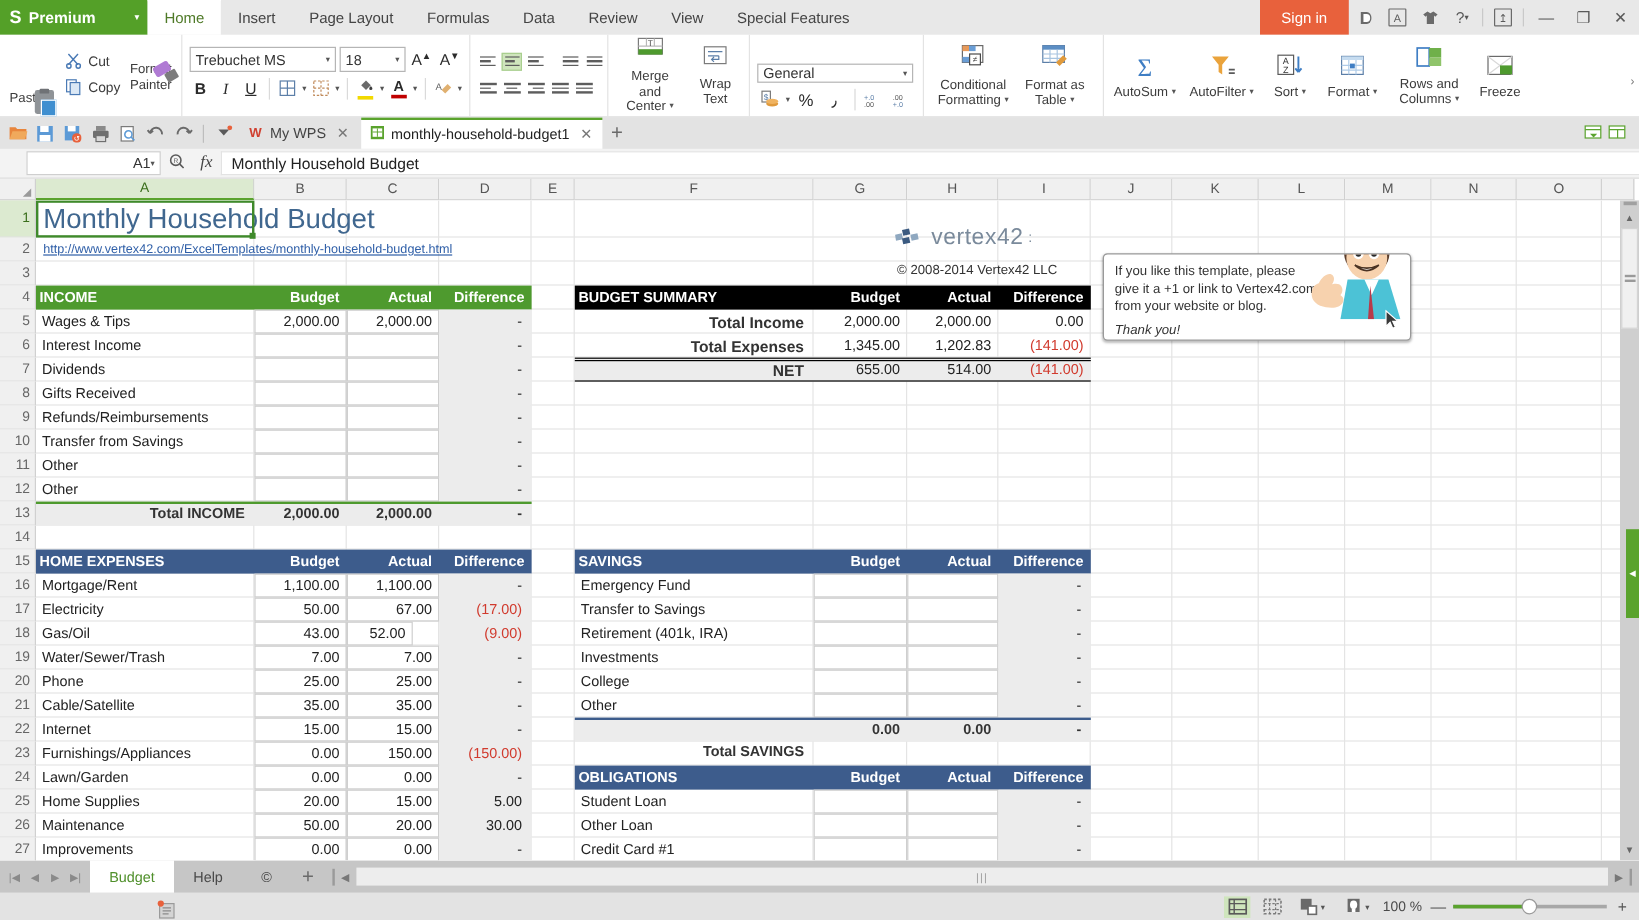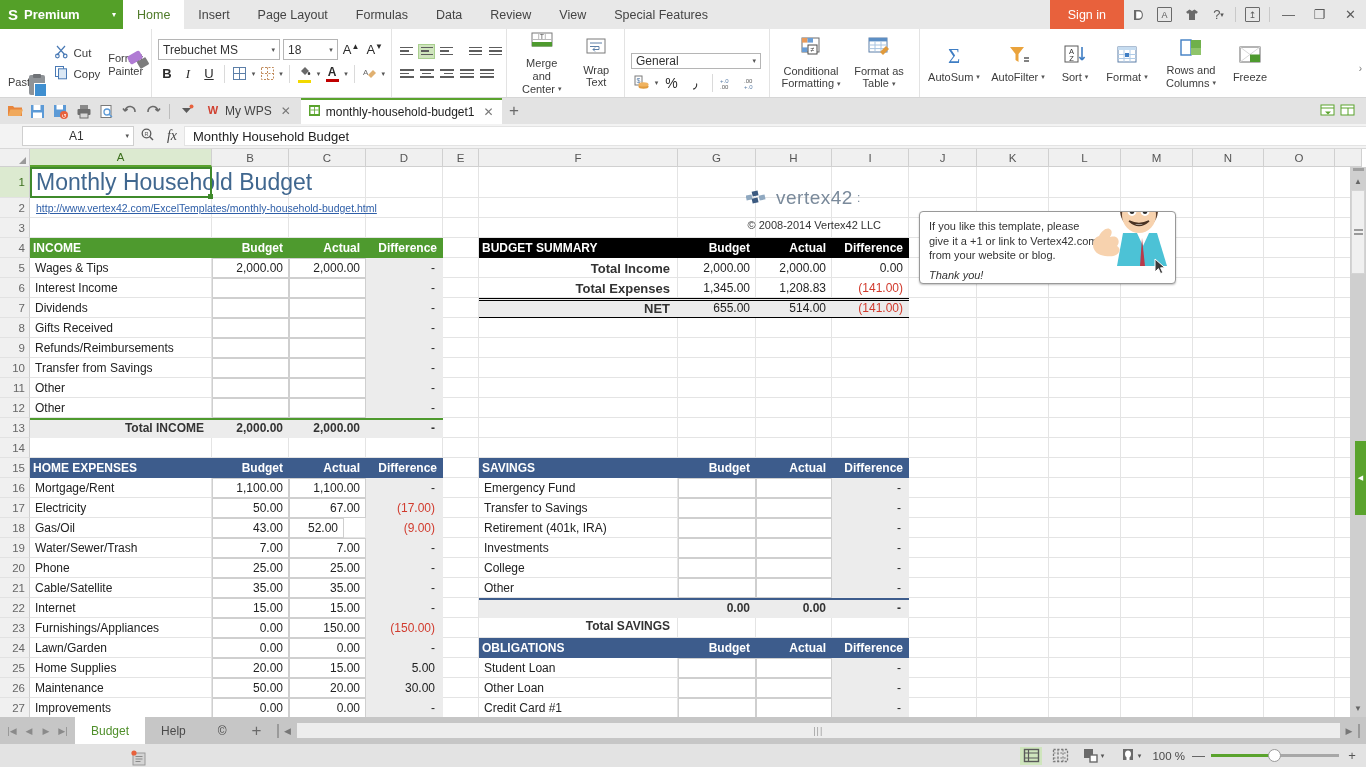--- a/index.html
+++ b/index.html
@@ -86,21 +86,21 @@
   .qico { width:21px;height:21px; display:flex; align-items:center; justify-content:center; font-size:13px; color:#5b5b5b;}
   .qsep { width:1px;height:15px;background:#bdbdbd;margin:0 4px;}
   .doctab { height:26px; display:flex; align-items:center; gap:5px; padding:0 8px 0 7px; font-size:12px; color:#444; position:relative;}
   .doctab.active { background:#fff; border-top:2px solid #5aa32d; color:#222; }
   .doctab .x { font-size:12px; color:#777; margin-left:4px;}
   .qbar-right { margin-left:auto; display:flex; align-items:center; gap:4px; padding-right:6px;}
 
   
   .fbar { height:25px; background:#f3f3f3; display:flex; align-items:center; border-bottom:1px solid #d8d8d8; }
   .namebox { width:112px; height:20px; margin-left:22px; background:#fff; border:1px solid #cfcfcf; display:flex; align-items:center; padding:0 4px; font-size:12px;}
-  .namebox .nv { flex:1; text-align:center;}
+  .namebox .nv { flex:1; text-align:right;}
   .namebox .nc { font-size:7px; color:#555;}
   .fb-ico { width:26px; text-align:center; color:#4a4a4a; font-size:13px;}
   .fb-fx { font-family:"Liberation Serif",serif; font-style:italic; font-size:14px; color:#444; width:24px; text-align:center;}
   .fbinput { flex:1; height:20px; background:#fff; border:1px solid #e3e3e3; border-right:none; display:flex; align-items:center; padding-left:8px; font-size:13px; color:#222; }
 
   
   .gridwrap { flex:1; position:relative; overflow:hidden; background:#fff; }
   .corner { position:absolute; left:0; top:0; width:30px; height:18px; background:#f0f0f0; border-right:1px solid #d0d0d0; border-bottom:1px solid #d0d0d0;}
   .corner .tri { position:absolute; right:3px; bottom:2px; width:0;height:0; border-left:7px solid transparent; border-bottom:7px solid #9a9a9a;}
   .colhdr { position:absolute; left:30px; top:0; height:18px; display:flex; }
@@ -876,21 +876,21 @@
           <div class="cell hdr-black" style="left: 452px; top: 71px; width: 193px; height: 20px; background: transparent;">BUDGET SUMMARY</div>
           <div class="cell hdr-black r" style="left: 648px; top: 71px; width: 72px; height: 20px; background: transparent;">Budget</div>
           <div class="cell hdr-black r" style="left: 726px; top: 71px; width: 70px; height: 20px; background: transparent;">Actual</div>
           <div class="cell hdr-black r" style="left: 802px; top: 71px; width: 71px; height: 20px; background: transparent;">Difference</div>
           <div class="cell r" style="left: 449px; top: 91px; width: 191px; height: 20px; font-weight: bold; font-size: 13px;">Total Income</div>
           <div class="cell r num" style="left: 648px; top: 91px; width: 72px; height: 20px;">2,000.00</div>
           <div class="cell r num" style="left: 726px; top: 91px; width: 70px; height: 20px;">2,000.00</div>
           <div class="cell r num" style="left: 802px; top: 91px; width: 71px; height: 20px;">0.00</div>
           <div class="cell r" style="left: 449px; top: 111px; width: 191px; height: 20px; font-weight: bold; font-size: 13px;">Total Expenses</div>
           <div class="cell r num" style="left: 648px; top: 111px; width: 72px; height: 20px;">1,345.00</div>
-          <div class="cell r num" style="left: 726px; top: 111px; width: 70px; height: 20px;">1,208.83</div>
+          <div class="cell r num" style="left: 726px; top: 111px; width: 70px; height: 20px;">1,202.83</div>
           <div class="cell r num neg" style="left: 802px; top: 111px; width: 71px; height: 20px;">(141.00)</div>
           <div class="cell " style="left: 449px; top: 131px; width: 430px; height: 20px; background: rgb(236, 236, 236); border-top: 3px double rgb(0, 0, 0); border-bottom: 1px solid rgb(0, 0, 0);"></div>
           <div class="cell r" style="left: 449px; top: 131px; width: 191px; height: 20px; background: transparent; font-weight: bold; font-size: 13px;">NET</div>
           <div class="cell r num" style="left: 648px; top: 131px; width: 72px; height: 20px; background: transparent;">655.00</div>
           <div class="cell r num" style="left: 726px; top: 131px; width: 70px; height: 20px; background: transparent;">514.00</div>
           <div class="cell r num neg" style="left: 802px; top: 131px; width: 71px; height: 20px; background: transparent;">(141.00)</div>
           <div class="cell hdr-blue" style="left: 449px; top: 291px; width: 430px; height: 20px;"></div>
           <div class="cell hdr-blue" style="left: 452px; top: 291px; width: 193px; height: 20px; background: transparent;">SAVINGS</div>
           <div class="cell hdr-blue r" style="left: 648px; top: 291px; width: 72px; height: 20px; background: transparent;">Budget</div>
           <div class="cell hdr-blue r" style="left: 726px; top: 291px; width: 70px; height: 20px; background: transparent;">Actual</div>

